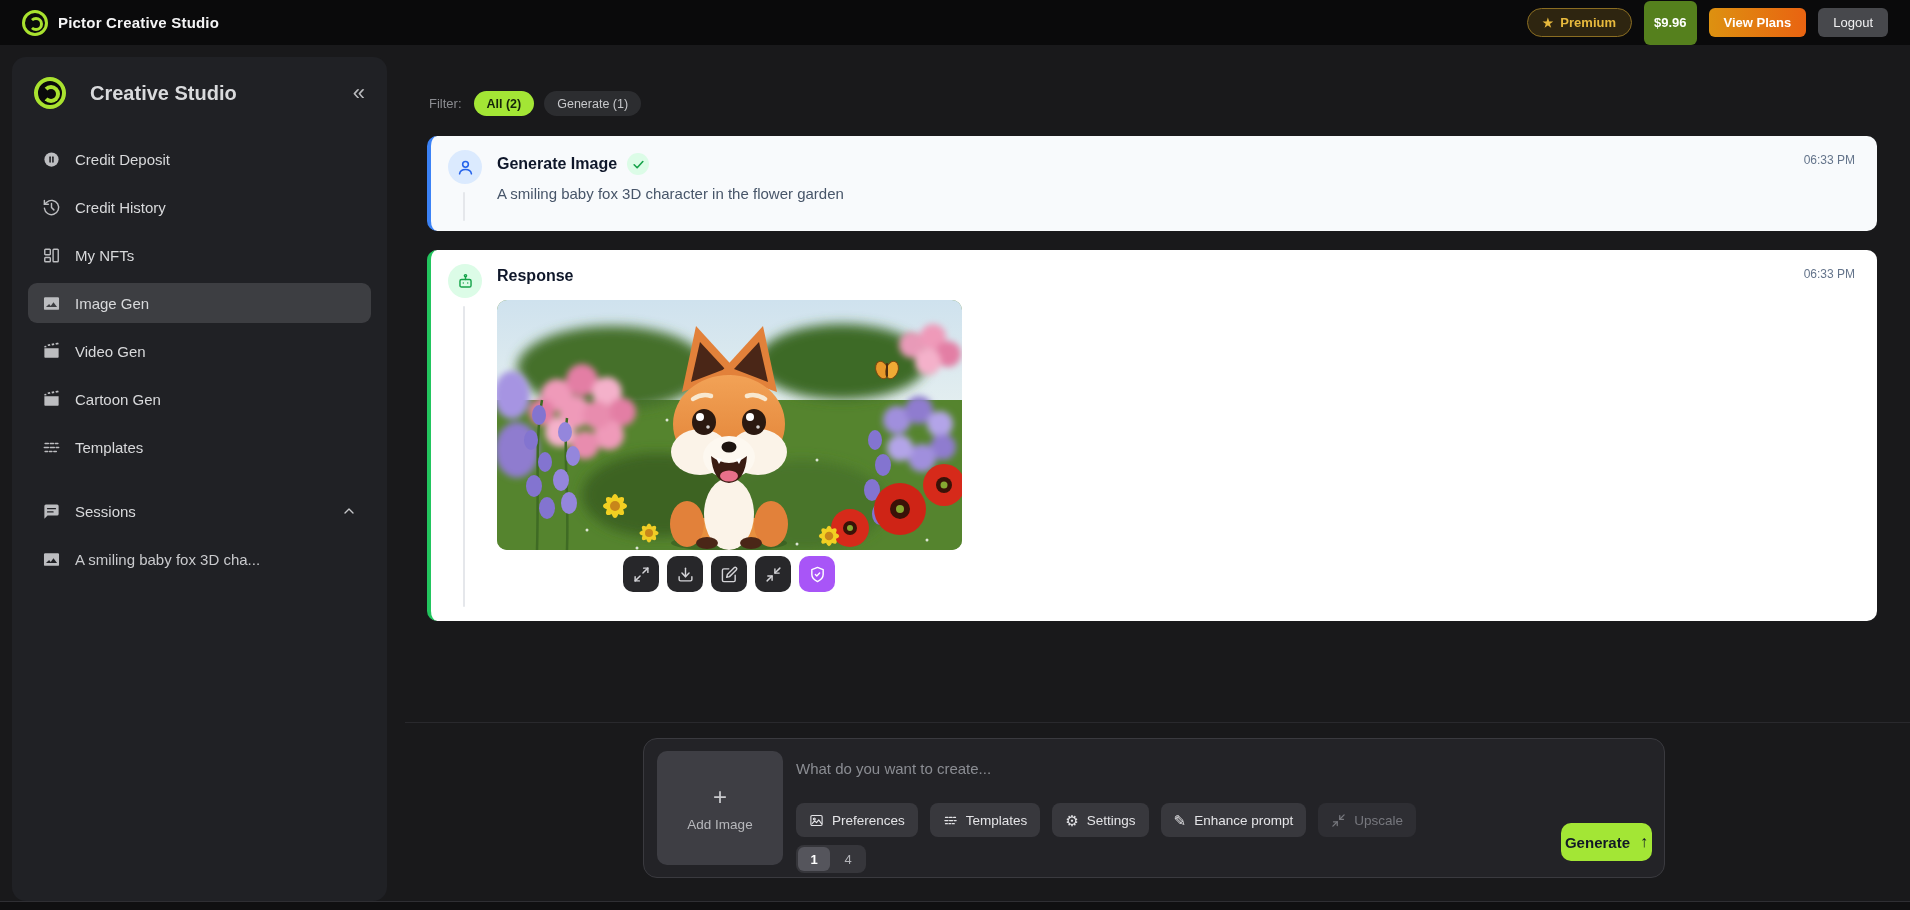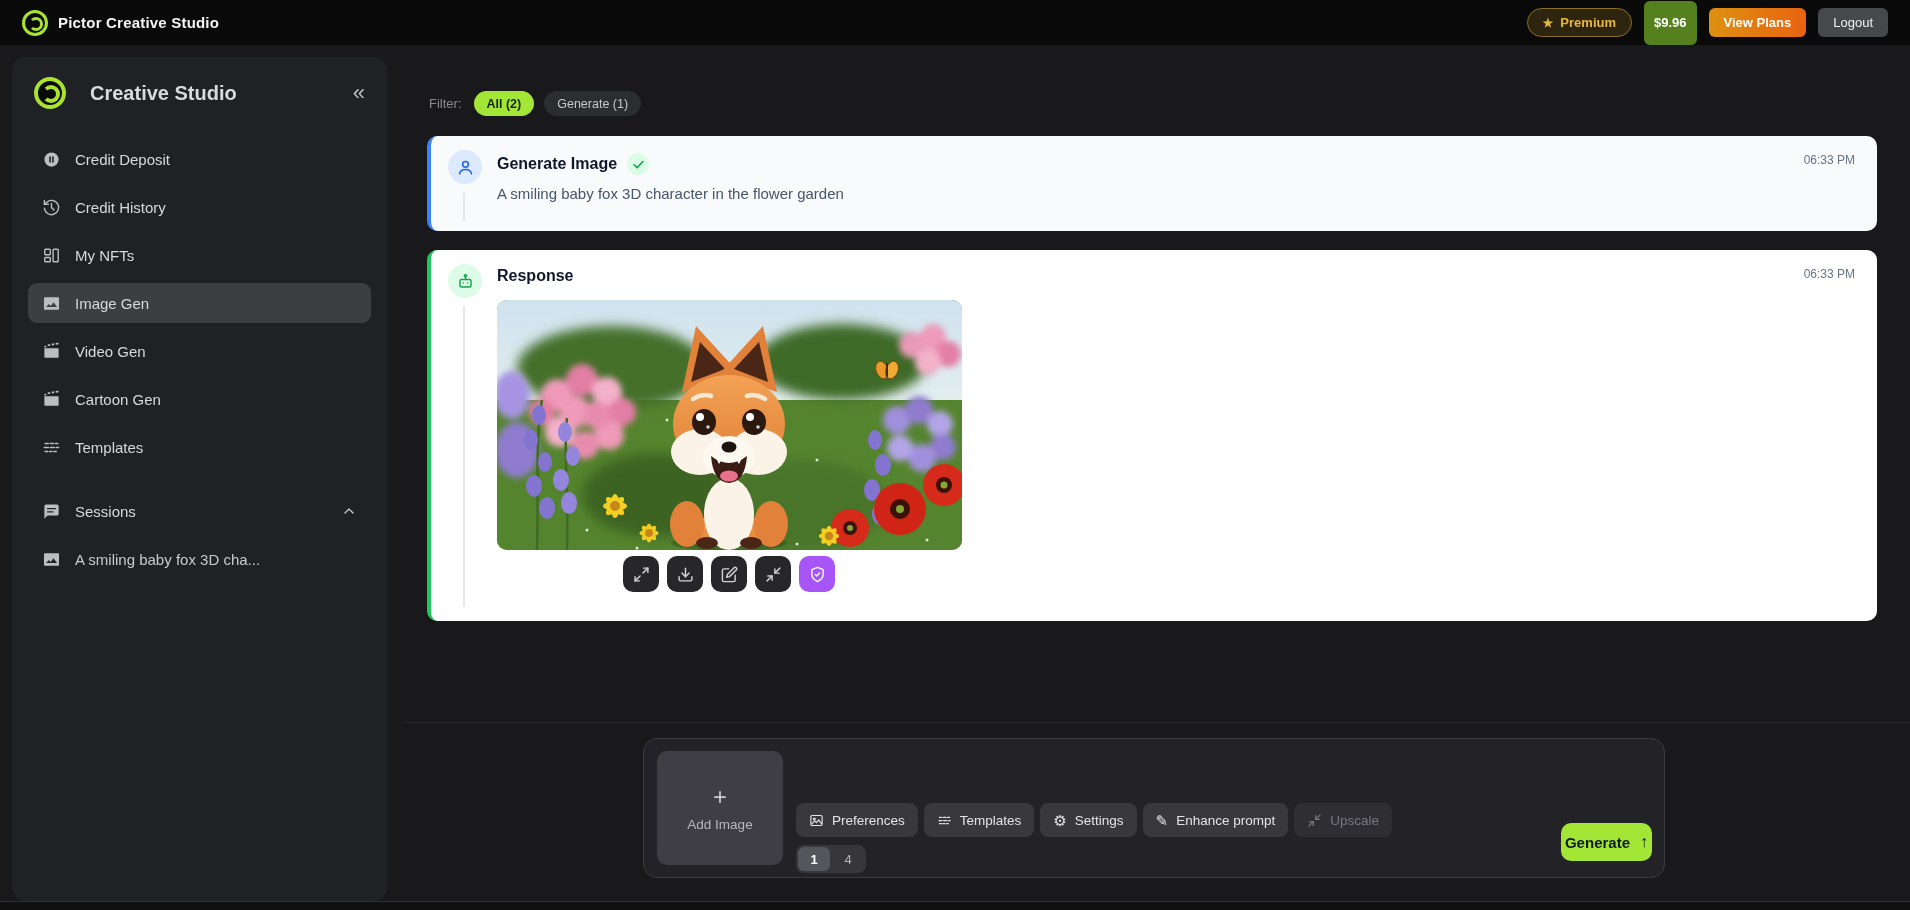--- a/index.html
+++ b/index.html
@@ -93,21 +93,21 @@
   .composer { position:absolute; left:643px; top:738px; width:1022px; height:140px; background:#232327;
               border:1px solid #3a3a3f; border-radius:14px; }
   .add-image { position:absolute; left:13px; top:12px; width:126px; height:114px; border-radius:10px;
                background:#3e3e44; color:#b7b8bc; display:flex; flex-direction:column; align-items:center;
                justify-content:center; gap:8px; cursor:pointer; }
   .add-image .plus { font-size:24px; color:#c9cacd; line-height:1; }
   .add-image .ai-label { font-size:13.5px; }
   .prompt-input { position:absolute; left:152px; top:14px; width:600px; height:30px; background:transparent;
                   border:none; outline:none; color:#e5e5e7; font-size:15px; font-family:"Liberation Sans", sans-serif; }
   .prompt-input::placeholder { color:#8b8d93; }
-  .composer-toolbar { position:absolute; left:152px; top:64px; display:flex; gap:6px; }
+  .composer-toolbar { position:absolute; left:152px; top:64px; display:flex; gap:12px; }
   .tbtn { height:34px; border-radius:8px; background:#38383d; color:#e4e4e7; font-size:13.5px;
           display:flex; align-items:center; gap:8px; padding:0 13px; border:none; cursor:pointer;
           font-family:"Liberation Sans", sans-serif; }
   .tbtn svg { width:15px; height:15px; }
   .tbtn .glyph { font-size:15px; line-height:1; }
   .tbtn.disabled { background:#2e2e33; color:#77787e; cursor:default; }
   .count-group { position:absolute; left:152px; top:106px; height:28px; border-radius:8px; background:#36363b;
                  display:inline-flex; align-items:center; padding:2px; gap:2px; }
   .count-opt { width:32px; height:24px; border-radius:6px; display:flex; align-items:center;
                justify-content:center; font-size:13px; color:#b3b4b9; cursor:pointer; }
@@ -497,20 +497,21 @@
     </div>
   </div>
 
   <div class="divider"></div>
 
   <div class="composer">
     <div class="add-image">
       <span class="plus">+</span>
       <span class="ai-label">Add Image</span>
     </div>
+    <input class="prompt-input" type="text" placeholder="What do you want to create..." style="">
     <div class="composer-toolbar">
       <button class="tbtn">
         <svg viewBox="0 0 24 24" fill="none" stroke="currentColor" stroke-width="1.8" stroke-linecap="round" stroke-linejoin="round">
             <rect x="3" y="4" width="18" height="16" rx="2"></rect>
             <circle cx="8.5" cy="9.5" r="1.5"></circle>
             <path d="M5 17l4-4.5 3 3 3.5-4.5 4.5 6"></path>
           </svg>
         <span>Preferences</span>
       </button>
       <button class="tbtn">

